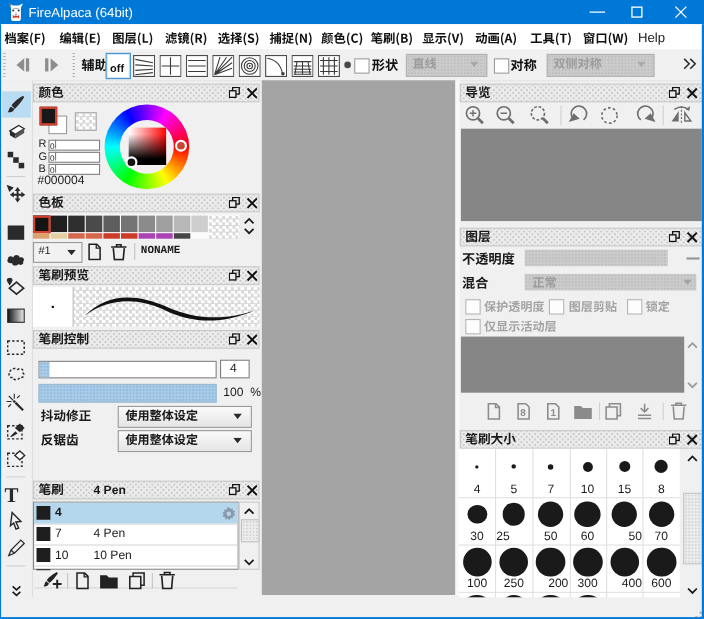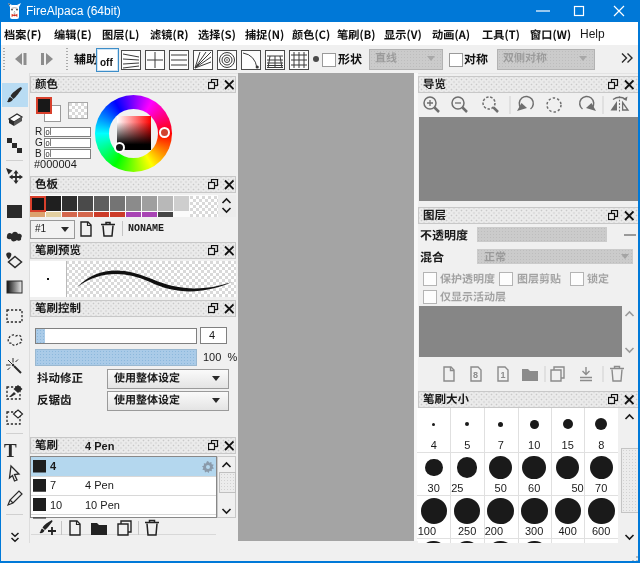--- a/index.html
+++ b/index.html
@@ -522,29 +522,29 @@
 <div class="lat" style="left:451.2px;top:482.1px;width:32px;text-align:left;font-size:11px">25</div>
 <div class="abs" style="left:489.1px;top:456.0px;width:23.2px;height:23.2px;border-radius:50%;background:#1a1a1a"></div>
 <div class="lat" style="left:484.7px;top:482.1px;width:32px;text-align:center;font-size:11px">50</div>
 <div class="abs" style="left:522.2px;top:455.6px;width:23.9px;height:23.9px;border-radius:50%;background:#1a1a1a"></div>
 <div class="lat" style="left:518.2px;top:482.1px;width:32px;text-align:center;font-size:11px">60</div>
 <div class="abs" style="left:556.2px;top:456.1px;width:23px;height:23px;border-radius:50%;background:#1a1a1a"></div>
 <div class="lat" style="left:551.7px;top:482.1px;width:32px;text-align:right;font-size:11px">50</div>
 <div class="abs" style="left:589.5px;top:455.8px;width:23.5px;height:23.5px;border-radius:50%;background:#1a1a1a"></div>
 <div class="lat" style="left:585.2px;top:482.1px;width:32px;text-align:center;font-size:11px">70</div>
 <div class="abs" style="left:420.7px;top:497.8px;width:26px;height:26px;border-radius:50%;background:#1a1a1a"></div>
-<div class="lat" style="left:417.7px;top:525.3px;width:32px;font-size:11px">100</div>
+<div class="lat" style="left:417.7px;top:525.3px;width:32px;text-align:center;font-size:11px">100</div>
 <div class="abs" style="left:453.9px;top:497.5px;width:26.5px;height:26.5px;border-radius:50%;background:#1a1a1a"></div>
 <div class="lat" style="left:451.2px;top:525.3px;width:32px;text-align:center;font-size:11px">250</div>
 <div class="abs" style="left:487.4px;top:497.5px;width:26.5px;height:26.5px;border-radius:50%;background:#1a1a1a"></div>
-<div class="lat" style="left:484.7px;top:525.3px;width:32px;text-align:left;font-size:11px">200</div>
+<div class="lat" style="left:484.7px;top:525.3px;width:32px;text-align:right;font-size:11px">200</div>
 <div class="abs" style="left:521.0px;top:497.5px;width:26.5px;height:26.5px;border-radius:50%;background:#1a1a1a"></div>
 <div class="lat" style="left:518.2px;top:525.3px;width:32px;text-align:center;font-size:11px">300</div>
 <div class="abs" style="left:554.5px;top:497.5px;width:26.5px;height:26.5px;border-radius:50%;background:#1a1a1a"></div>
-<div class="lat" style="left:551.7px;top:525.3px;width:32px;text-align:center;font-size:11px">400</div>
+<div class="lat" style="left:551.7px;top:525.3px;width:32px;text-align:right;font-size:11px">400</div>
 <div class="abs" style="left:588.0px;top:497.5px;width:26.5px;height:26.5px;border-radius:50%;background:#1a1a1a"></div>
 <div class="lat" style="left:585.2px;top:525.3px;width:32px;text-align:center;font-size:11px">600</div>
 <div class="abs" style="left:420.4px;top:540.8px;width:26.5px;height:26.5px;border-radius:50%;background:#1a1a1a"></div>
 <div class="abs" style="left:453.9px;top:540.8px;width:26.5px;height:26.5px;border-radius:50%;background:#1a1a1a"></div>
 <div class="abs" style="left:487.4px;top:540.8px;width:26.5px;height:26.5px;border-radius:50%;background:#1a1a1a"></div>
 <div class="abs" style="left:521.0px;top:540.8px;width:26.5px;height:26.5px;border-radius:50%;background:#1a1a1a"></div>
 <div class="abs" style="left:450px;top:408px;width:1px;height:139px;background:#e0e0e0"></div>
 <div class="abs" style="left:484px;top:408px;width:1px;height:139px;background:#e0e0e0"></div>
 <div class="abs" style="left:518px;top:408px;width:1px;height:139px;background:#e0e0e0"></div>
 <div class="abs" style="left:551px;top:408px;width:1px;height:139px;background:#e0e0e0"></div>

